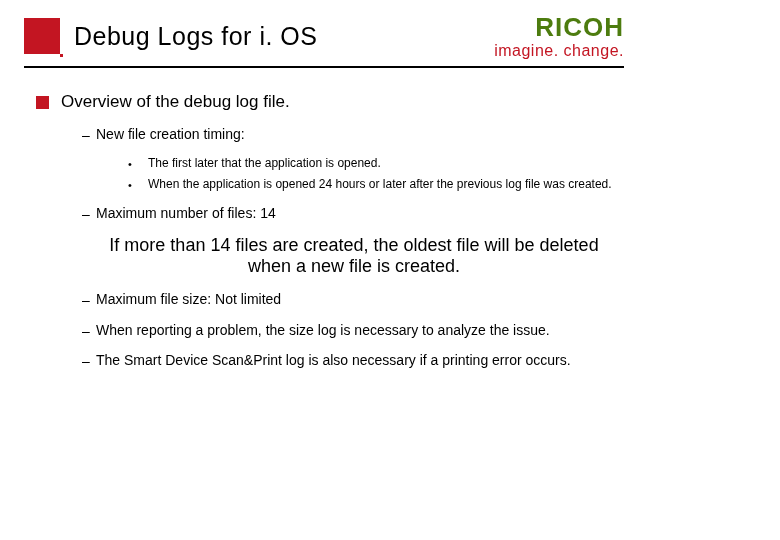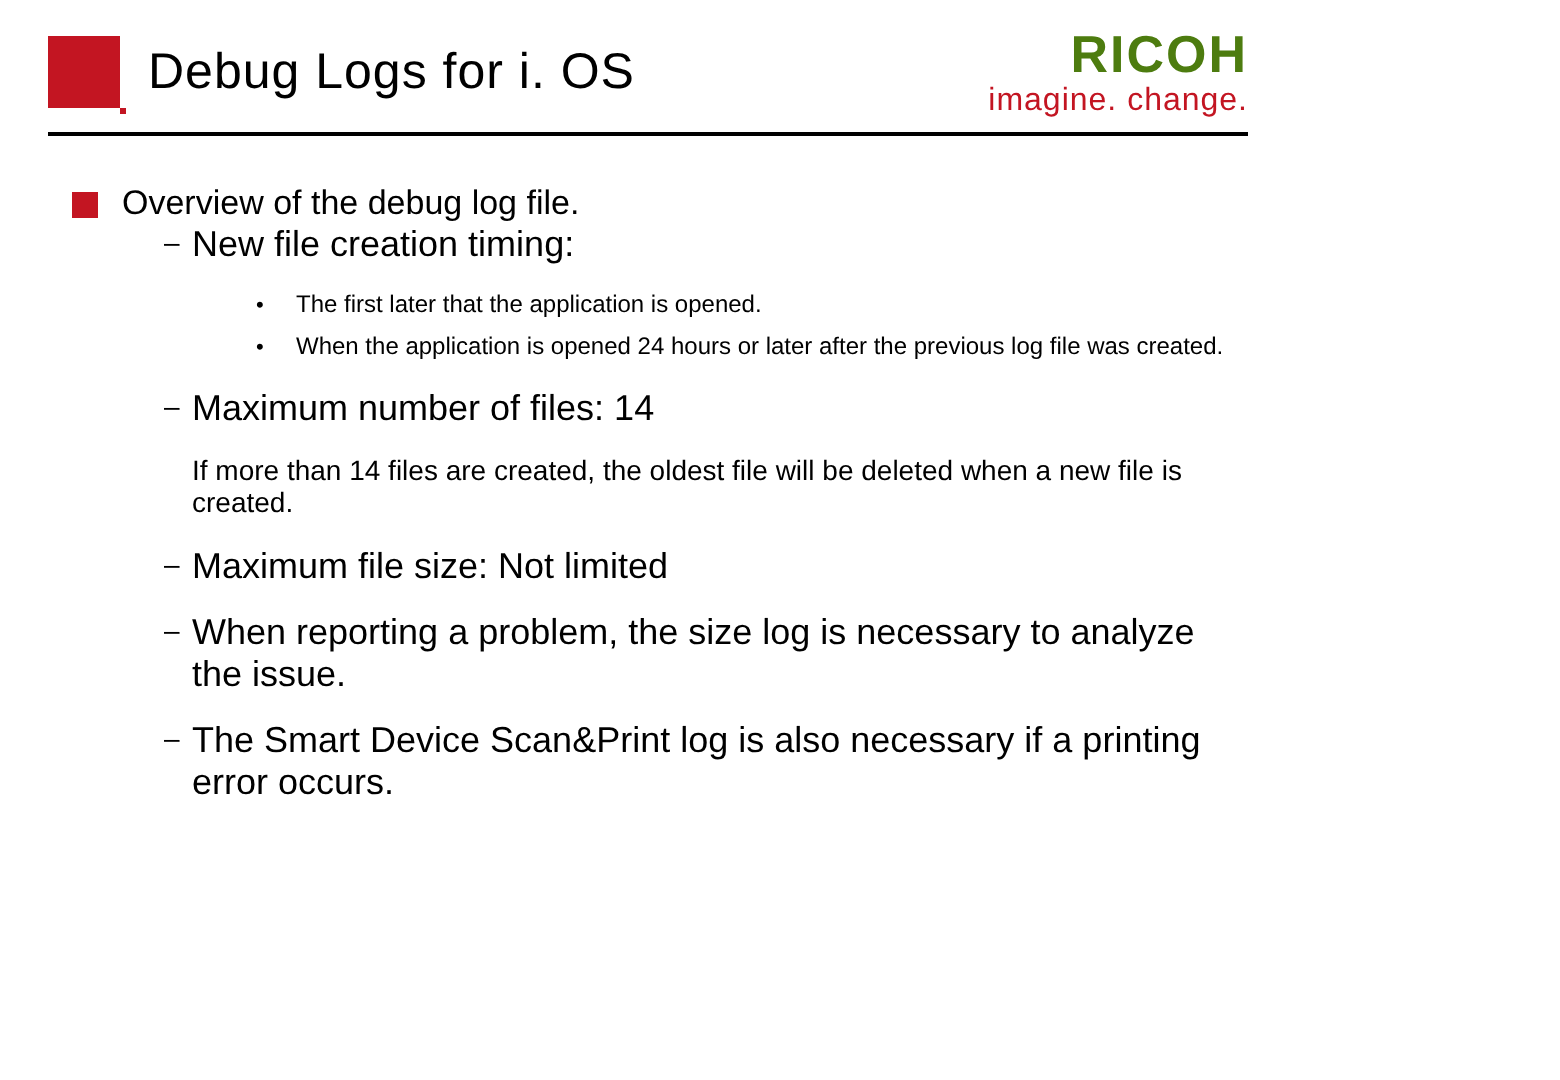--- a/index.html
+++ b/index.html
@@ -70,20 +70,21 @@
     color: #c31522;
     letter-spacing: 0.5px;
     margin-top: 2px;
   }
   .content {
     padding: 24px 36px 0 36px;
   }
   .lvl1 {
     display: flex;
     align-items: flex-start;
+    margin-bottom: 14px;
   }
   .lvl1 .bullet {
     width: 13px;
     height: 13px;
     background: #c31522;
     margin-top: 4px;
     margin-right: 12px;
     flex: 0 0 auto;
   }
   .lvl1 .text {
@@ -95,28 +96,29 @@
     padding-left: 46px;
     margin-bottom: 12px;
   }
   .lvl2 .bullet {
     width: 14px;
     flex: 0 0 auto;
     font-size: 14px;
     line-height: 1.3;
   }
   .lvl2 .text {
-    font-size: 18px;
+    font-size: 14px;
   }
   .lvl2-noindent {
     padding-left: 60px;
     margin-bottom: 14px;
   }
   .lvl2-noindent .text {
-    font-size: 14px;
+    font-size: 18px;
+    text-align: center;
   }
   .lvl3 {
     display: flex;
     align-items: flex-start;
     padding-left: 92px;
     margin-bottom: 4px;
   }
   .lvl3 .bullet {
     width: 20px;
     flex: 0 0 auto;

